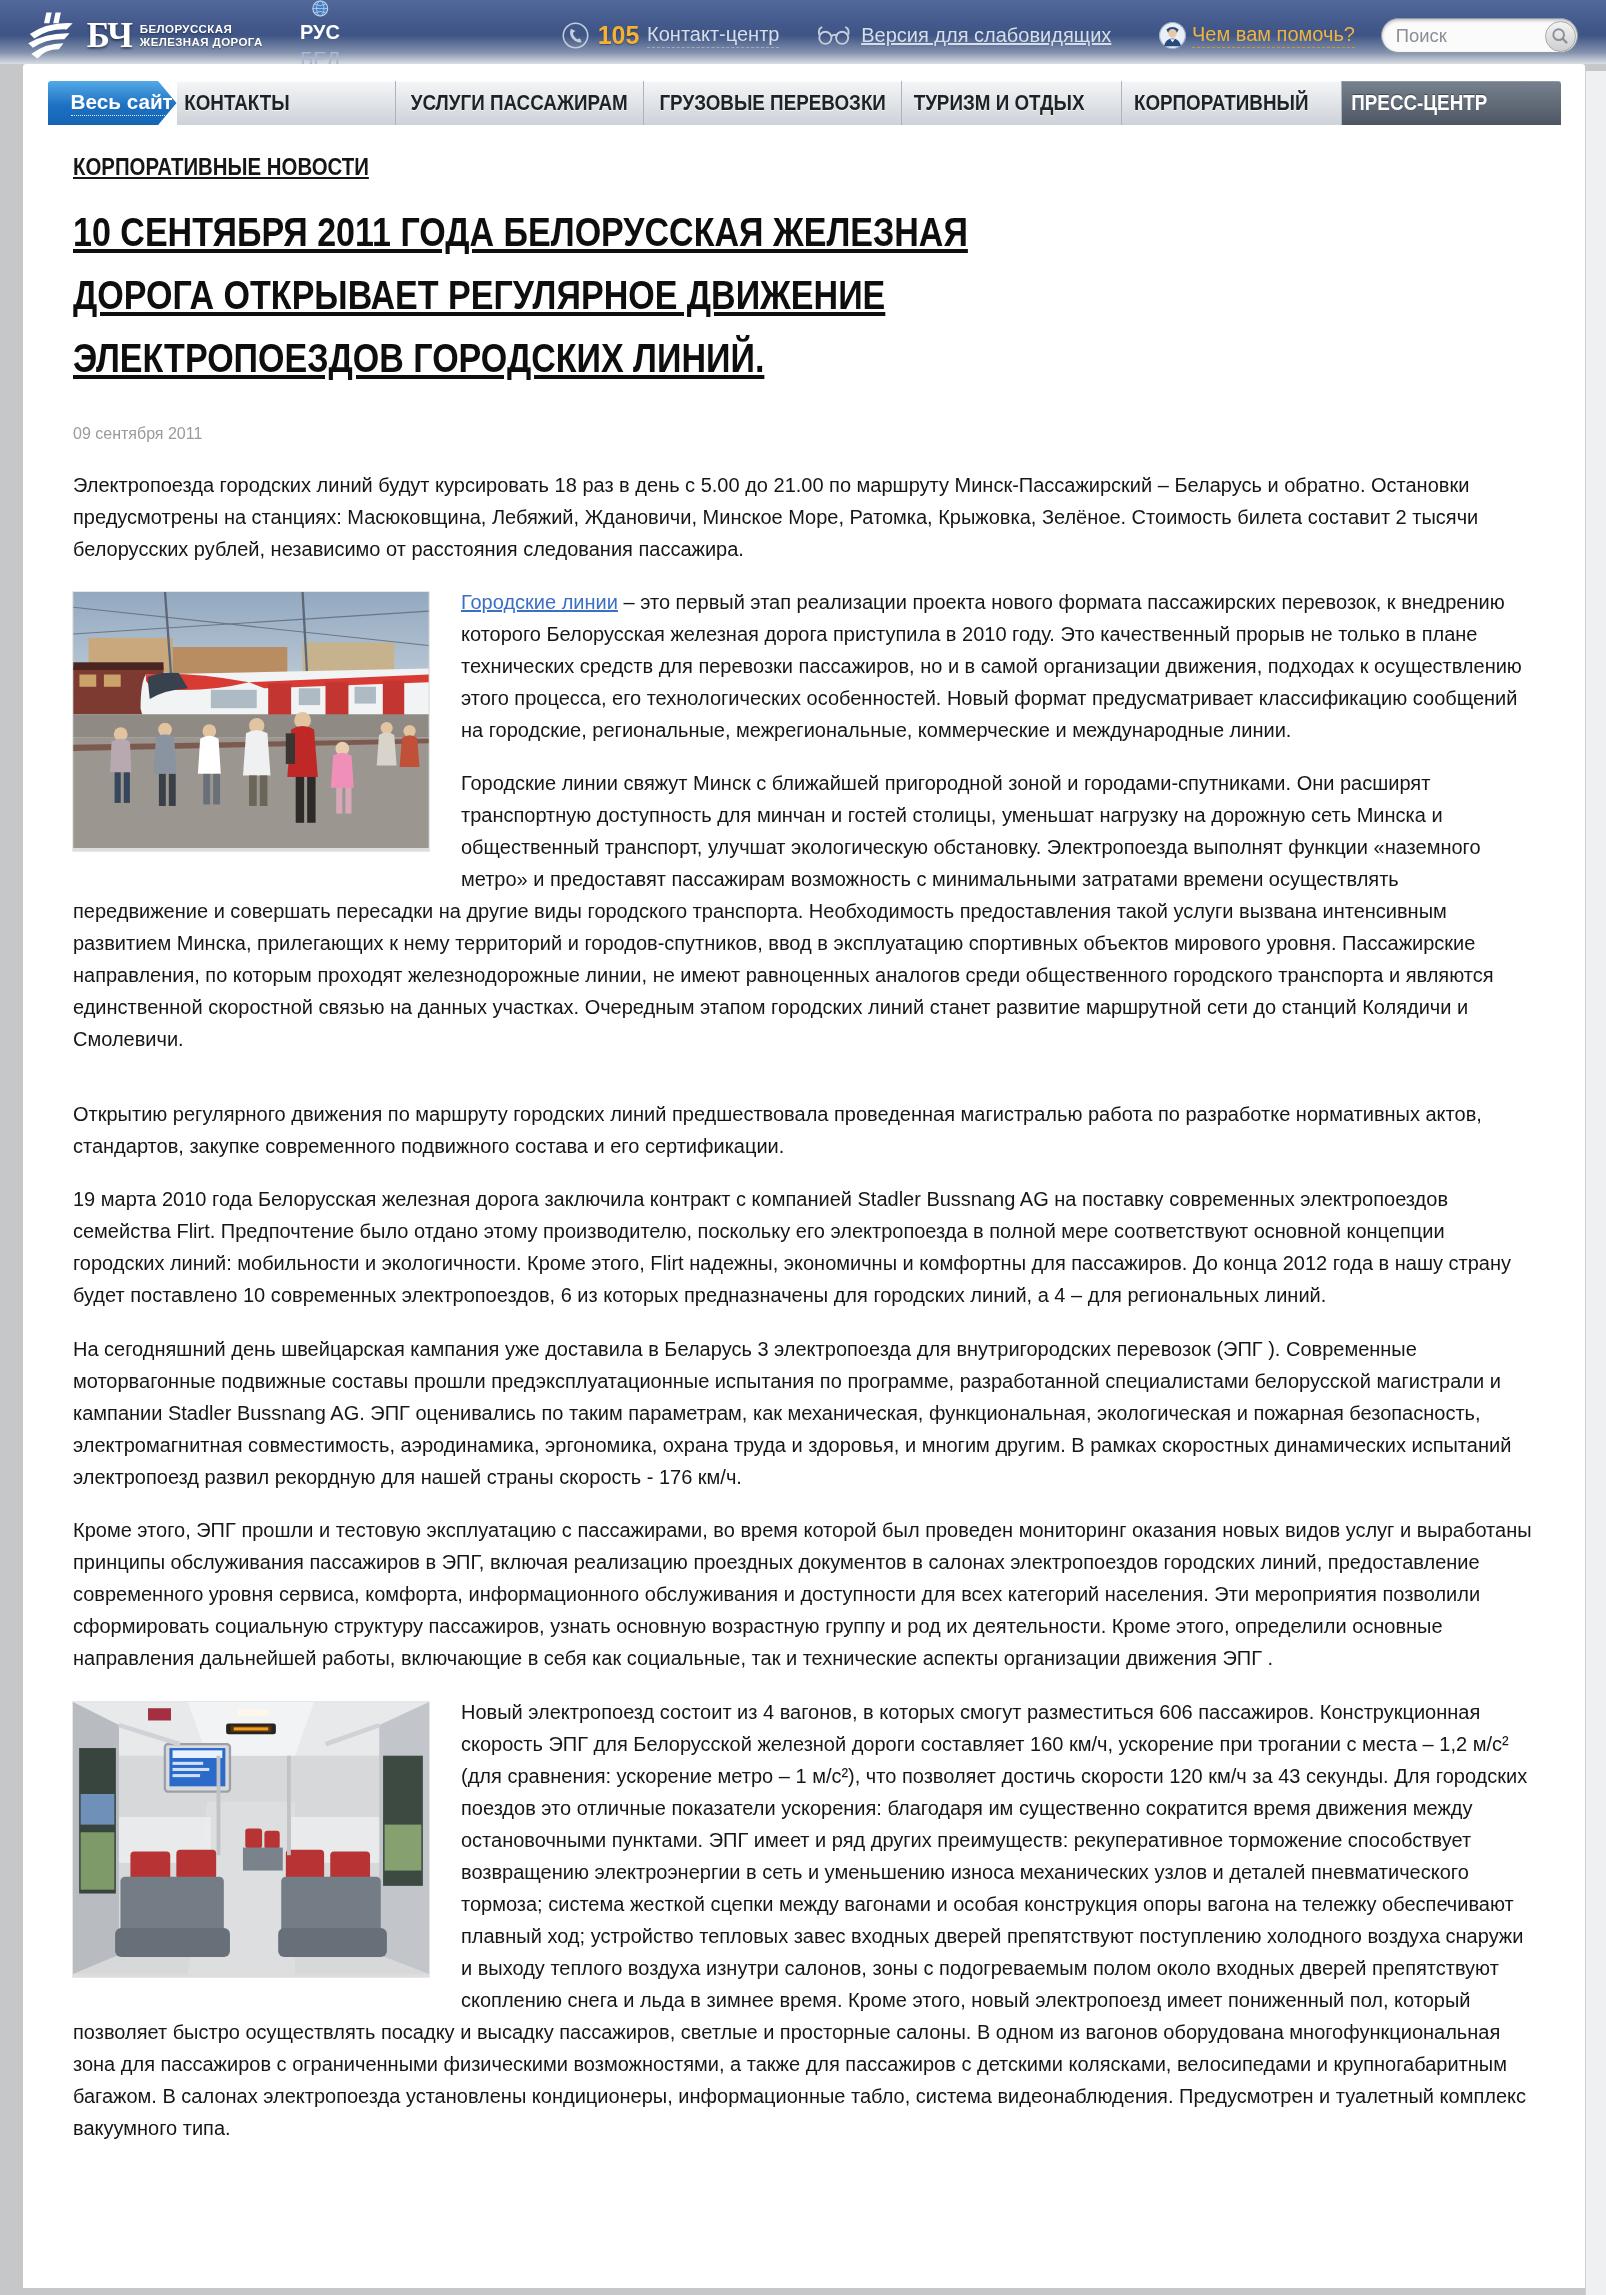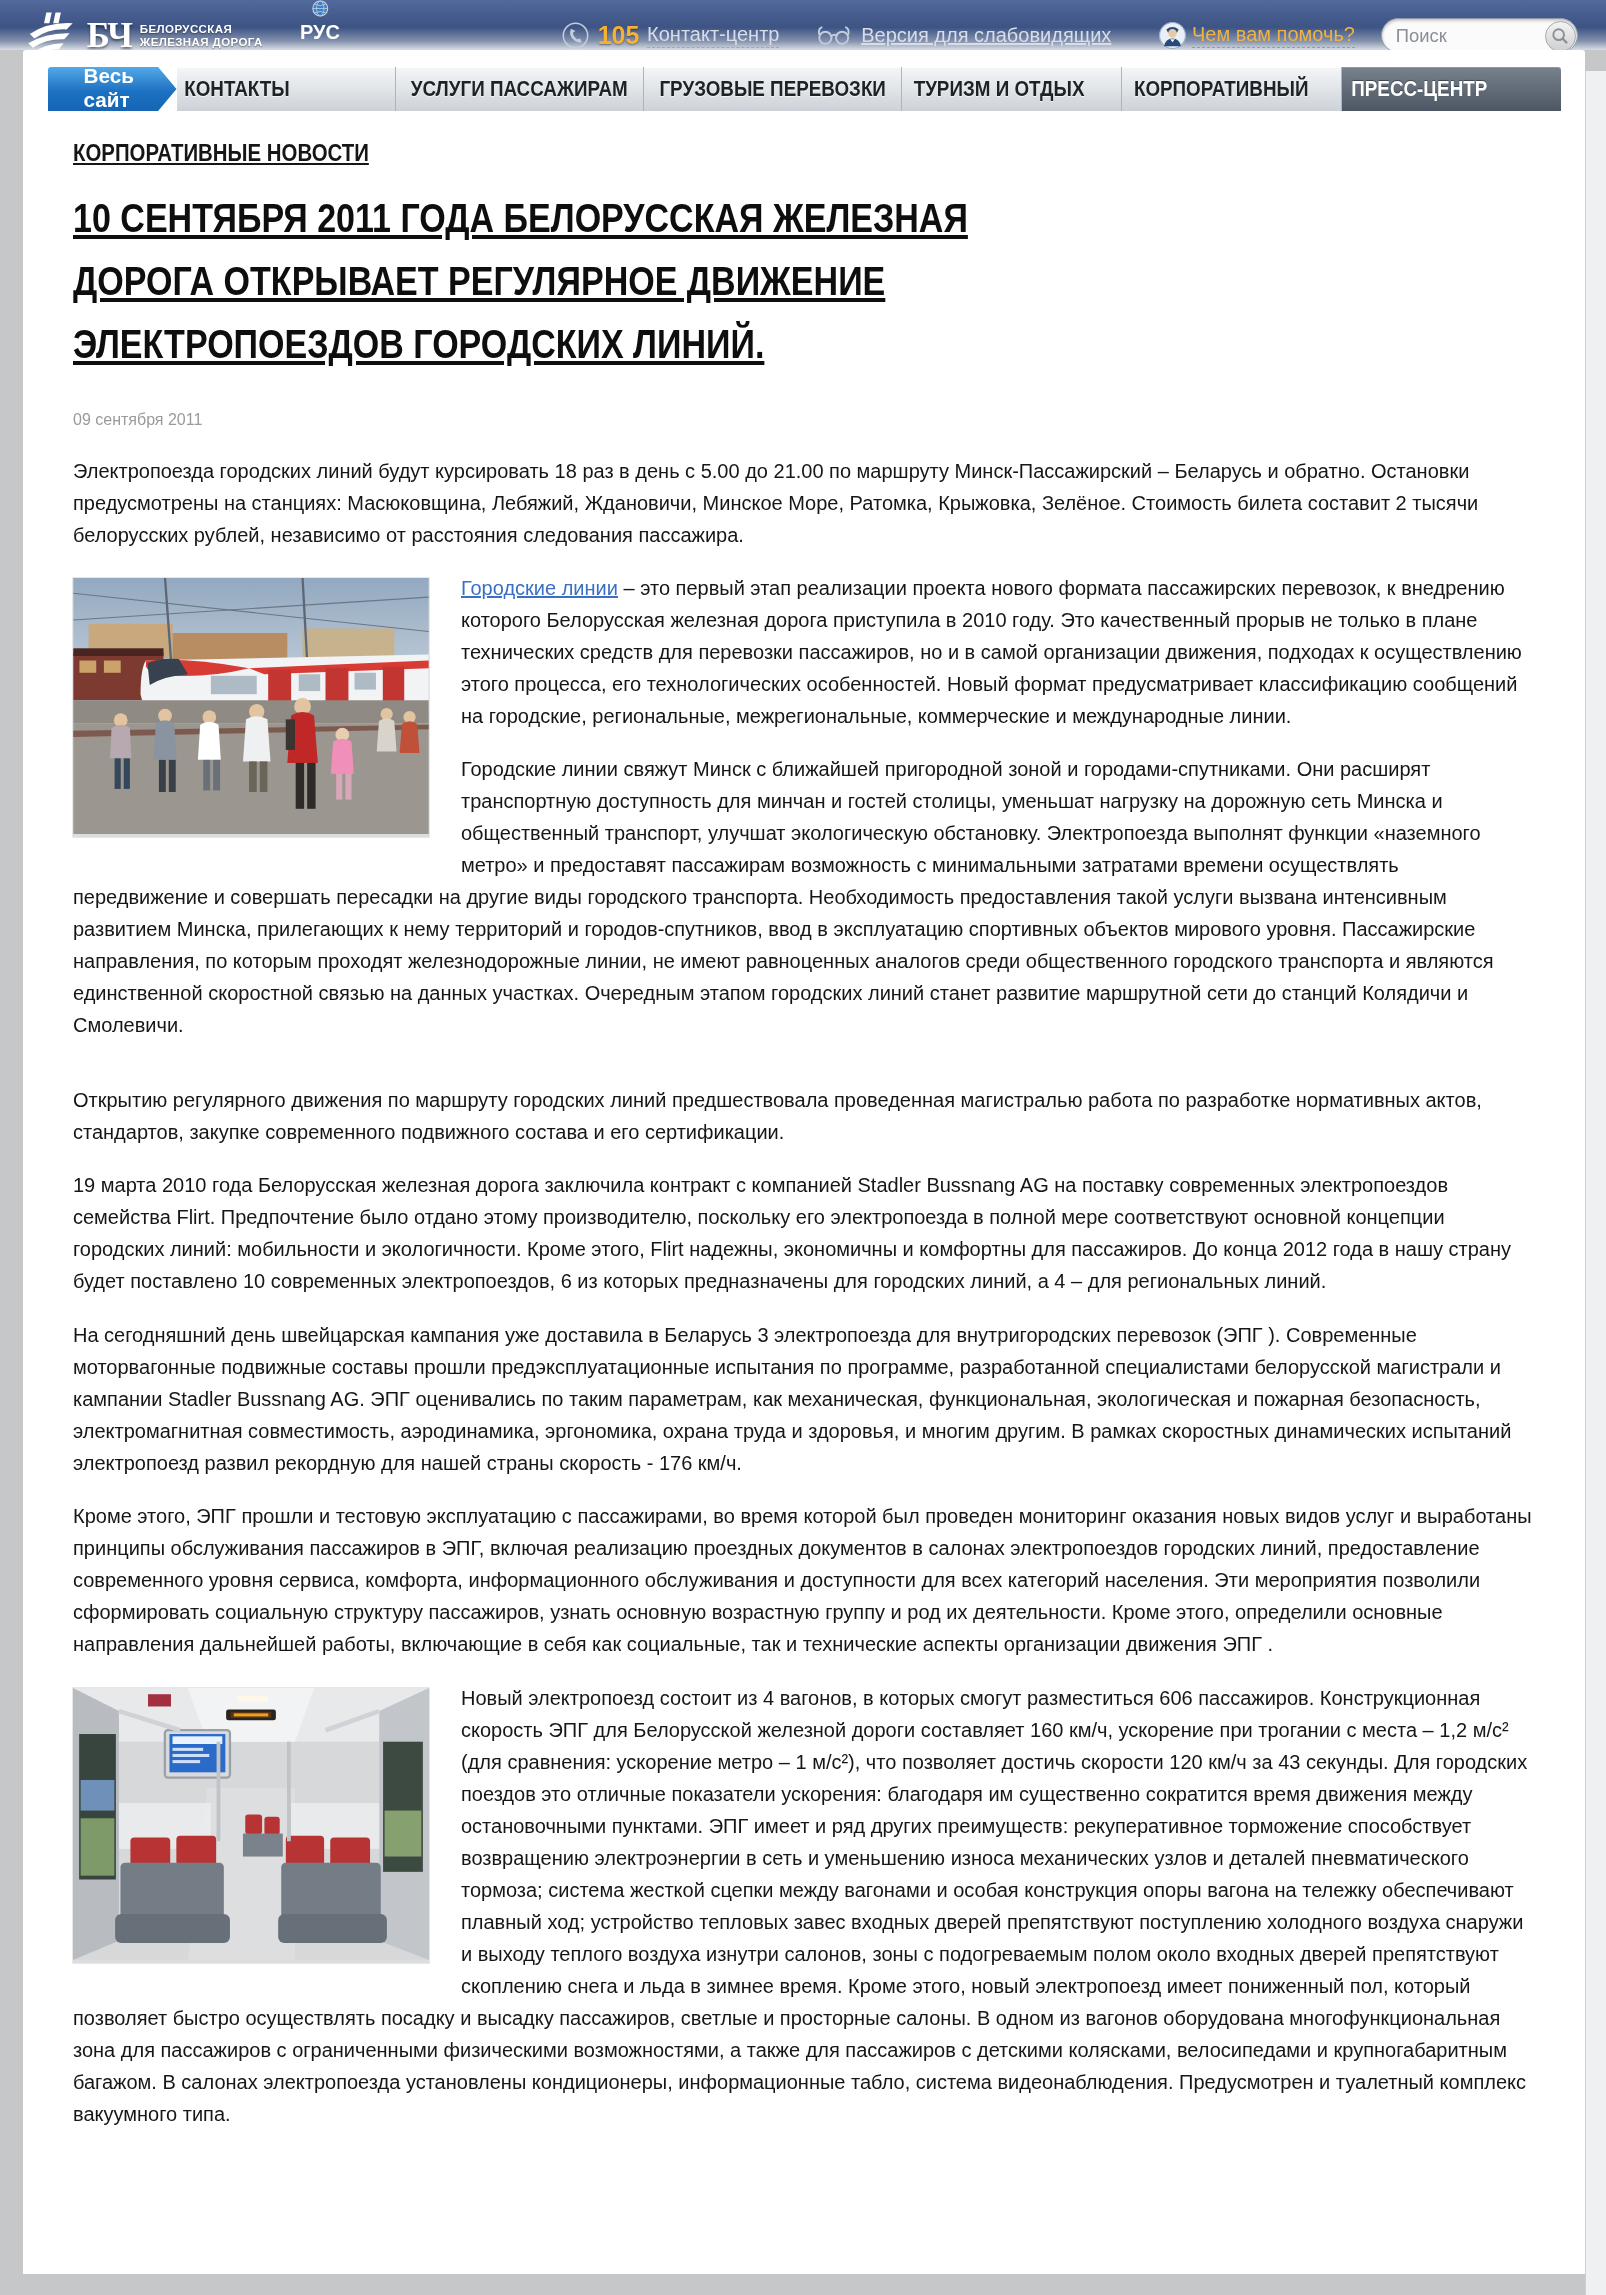--- a/index.html
+++ b/index.html
@@ -2,21 +2,21 @@
 <html style="font-size:12.2px"><head>
 <meta charset="utf-8">
 <style>
   * { box-sizing: border-box; margin: 0; padding: 0; }
   html,body { background:#c6c7c9; }
   body { font-family:"Liberation Sans", sans-serif; color:#1a1a1a; }
   .page { position:relative; width:1606px; min-height:2295px; background:#c6c7c9; overflow:hidden; }
 
   
   .site-header{
-    position:relative; height:50px; width:100%;
+    position:relative; height:64px; width:100%;
     background:linear-gradient(180deg,#52699b 0%,#44598b 38%,#3d5484 55%,#8391ad 82%,#ccd2db 97%,#d8dce2 100%);
   }
   .hdr-item{ position:absolute; top:0; height:71px; display:flex; align-items:center; }
   .logo{ left:25px; gap:7.7px; cursor:pointer; }
   .logo-mark{ display:block; }
   .logo-abbr{ font-size:35px; font-weight:bold; color:#fff; letter-spacing:-0.8px;
     text-shadow:0 1.5px 2.3px rgba(0,0,0,.45); font-family:"Liberation Serif", serif; }
   .logo-name{ font-size:11.5px; line-height:13px; font-weight:bold; color:#fff; letter-spacing:0.4px;
     text-shadow:0 0.8px 1.5px rgba(0,0,0,.4); }
   .lang{ left:300px; gap:4px;flex-direction:column; }
@@ -43,21 +43,21 @@
   .card{ position:relative; margin:0 20.7px 0 23px; background:#fff; min-height:2224px;
     border-radius:3.1px 3.1px 0 0; padding-top:17px; }
   .right-strip{ position:absolute; right:0; top:71px; bottom:0; width:20.7px; background:#eef0f1; border-left:0.8px solid #cdd0d3; }
 
   
   .tabs{ display:flex; height:44px; margin:0 24.5px; position:relative; }
   .tab-allsite{
     position:relative; z-index:3; width:129px; flex:0 0 129px; cursor:pointer;
     background:linear-gradient(#54a9e8,#1d71c2 55%,#1565b4);
     clip-path:polygon(0 0, calc(100% - 18.4px) 0, 100% 50%, calc(100% - 18.4px) 100%, 0 100%);
-    display:flex; align-items:center; justify-content:flex-start; padding-left:36px;
+    display:flex; align-items:center; justify-content:flex-start; padding-left:23px;
     border-radius:3.1px 0 0 0;
   }
   .tab-allsite .tab-label{ color:#fff; font-weight:bold; font-size:20.7px;
     border-bottom:1.5px dotted rgba(255,255,255,.85); padding-bottom:1.5px; }
   .tab{ flex:1 1 0; cursor:pointer; display:flex; align-items:center; justify-content:flex-start;
     background:linear-gradient(#f4f6f8,#e3e6ea 45%,#cdd2d8);
     border-right:0.8px solid #aeb4bc; box-shadow:inset 0 0.8px 0 #fff; }
   .tab:last-child{ border-right:none; border-radius:0 3.1px 0 0; }
   .tab .tab-label{ color:#1e2126; font-weight:bold; font-size:21.4px; display:inline-block;
     transform:scaleX(.88); white-space:nowrap; text-shadow:0 0.8px 0 rgba(255,255,255,.7); }

